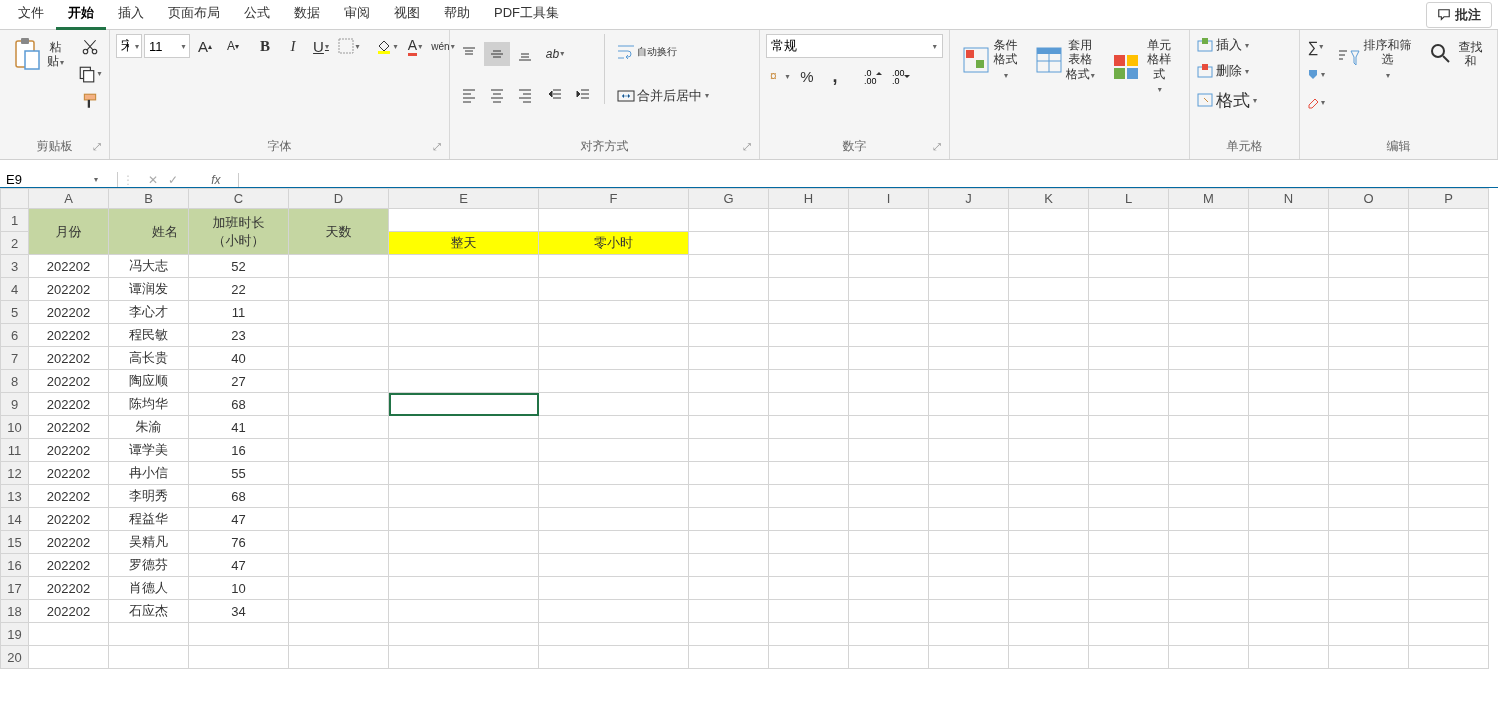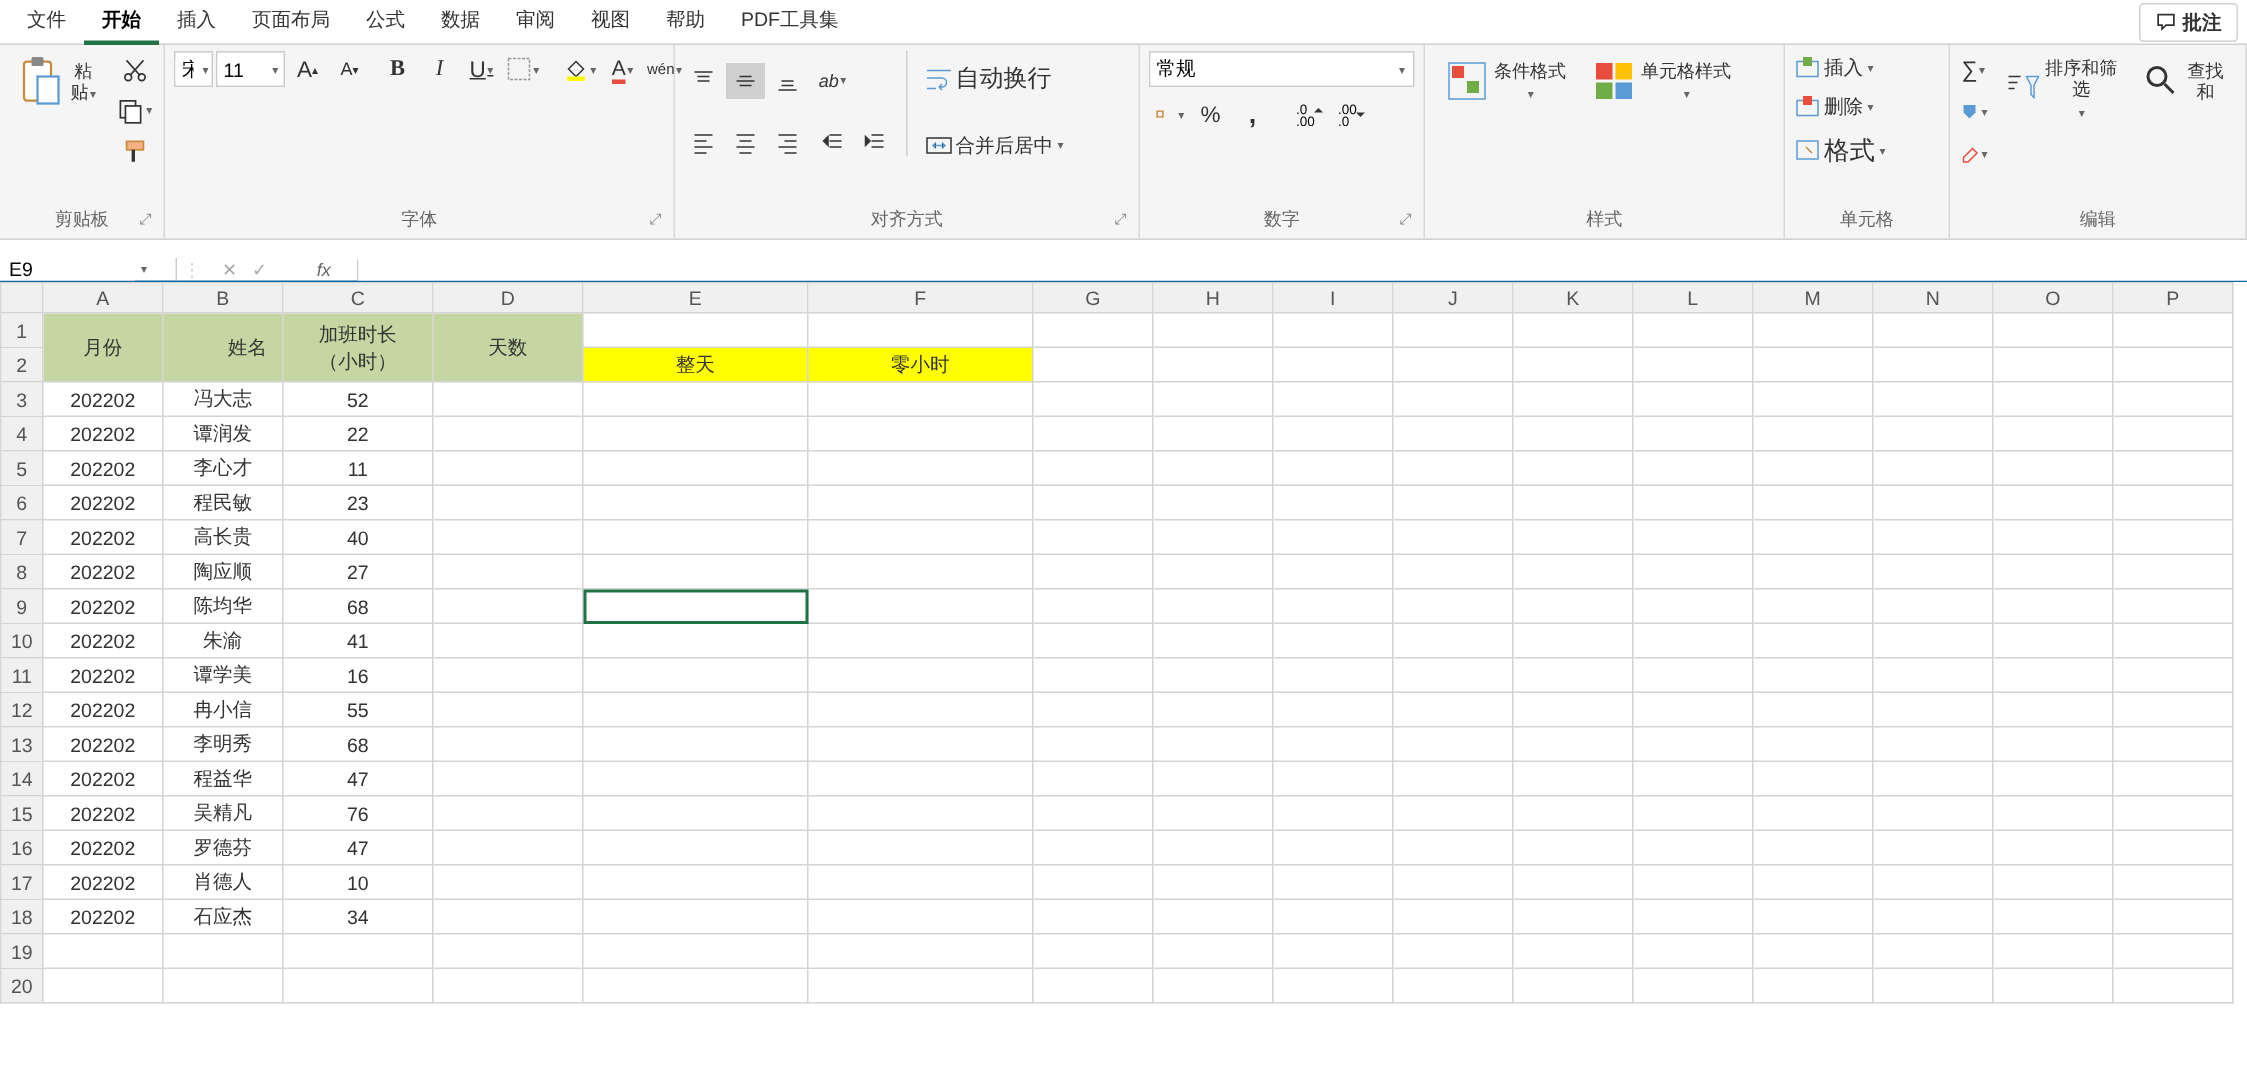--- a/index.html
+++ b/index.html
@@ -233,21 +233,21 @@
               </svg>
             </div>
         </div>
       </div>
       <div style="width:1px;background:#d0d0d0;height:70px;margin:0 4px"></div>
       <div class="col-stack" style="gap:8px">
         <div class="row-stack" style="cursor:pointer;padding:2px 4px">
           <svg width="18" height="16">
               <path stroke="#5b9bd5" fill="none" d="M1 2h16M1 7h10a3 3 0 010 6h-2m0 0l2-2m-2 2l2 2M1 14h6"></path>
             </svg>
-          <span style="font-size:16px">自动换行</span>
+          <span style="font-size:10px">自动换行</span>
         </div>
         <div class="row-stack" style="cursor:pointer;padding:2px 4px">
           <svg width="18" height="16">
               <rect x="1" y="3" width="16" height="10" fill="none" stroke="#333"></rect>
               <path stroke="#5b9bd5" d="M5 8h8m-2-2l2 2-2 2m-4-4l-2 2 2 2"></path>
             </svg>
           <span style="font-size:13px">合并后居中</span>
             <span class="dd">▾</span>
         </div>
       </div>
@@ -304,32 +304,39 @@
               <rect x="2" y="2" width="24" height="24" fill="none" stroke="#5b9bd5"></rect>
               <rect x="4" y="4" width="8" height="8" fill="#e74c3c"></rect>
               <rect x="14" y="14" width="8" height="8" fill="#70ad47"></rect>
             </svg>
           </span>
         <span class="label"><span>条件格式</span><br><span class="dd">▾</span></span>
       </div>
       <div class="big-btn">
         <span class="icon">
             <svg width="28" height="28">
+              <rect x="2" y="2" width="24" height="24" fill="none" stroke="#5b9bd5"></rect>
+              <rect x="2" y="2" width="24" height="6" fill="#5b9bd5"></rect>
+              <path stroke="#5b9bd5" d="M2 15h24M14 2v24"></path>
+            </svg>
+          </span>
+        <span class="label"><span>套用</span><br><span>表格格式</span><span class="dd">▾</span></span>
+      </div>
+      <div class="big-btn">
+        <span class="icon">
+            <svg width="28" height="28">
               <rect x="2" y="2" width="11" height="11" fill="#e74c3c"></rect>
               <rect x="15" y="2" width="11" height="11" fill="#ffc000"></rect>
               <rect x="2" y="15" width="11" height="11" fill="#70ad47"></rect>
               <rect x="15" y="15" width="11" height="11" fill="#5b9bd5"></rect>
             </svg>
           </span>
         <span class="label"><span>单元格样式</span><br><span class="dd">▾</span></span>
       </div>
     </div>
-    <div class="ribbon-group-label">
-        <span>样式</span>
-      </div>
   </div>
 
   <div class="ribbon-group" style="width:110px">
     <div class="ribbon-group-content">
       <div class="col-stack" style="gap:4px">
         <div class="row-stack" style="cursor:pointer">
             <svg width="18" height="16">
               <rect x="2" y="4" width="14" height="10" fill="none" stroke="#5b9bd5"></rect>
               <rect x="6" y="1" width="6" height="6" fill="#70ad47"></rect>
             </svg>

